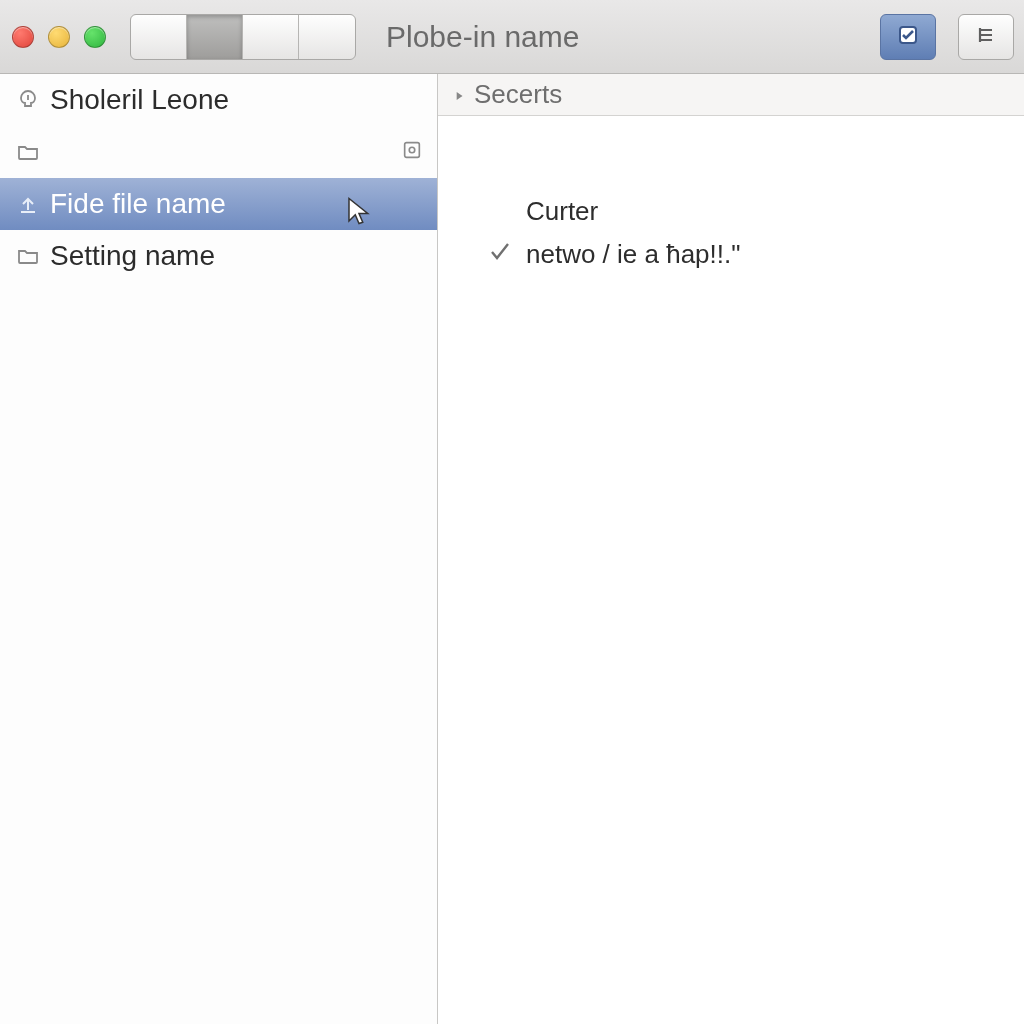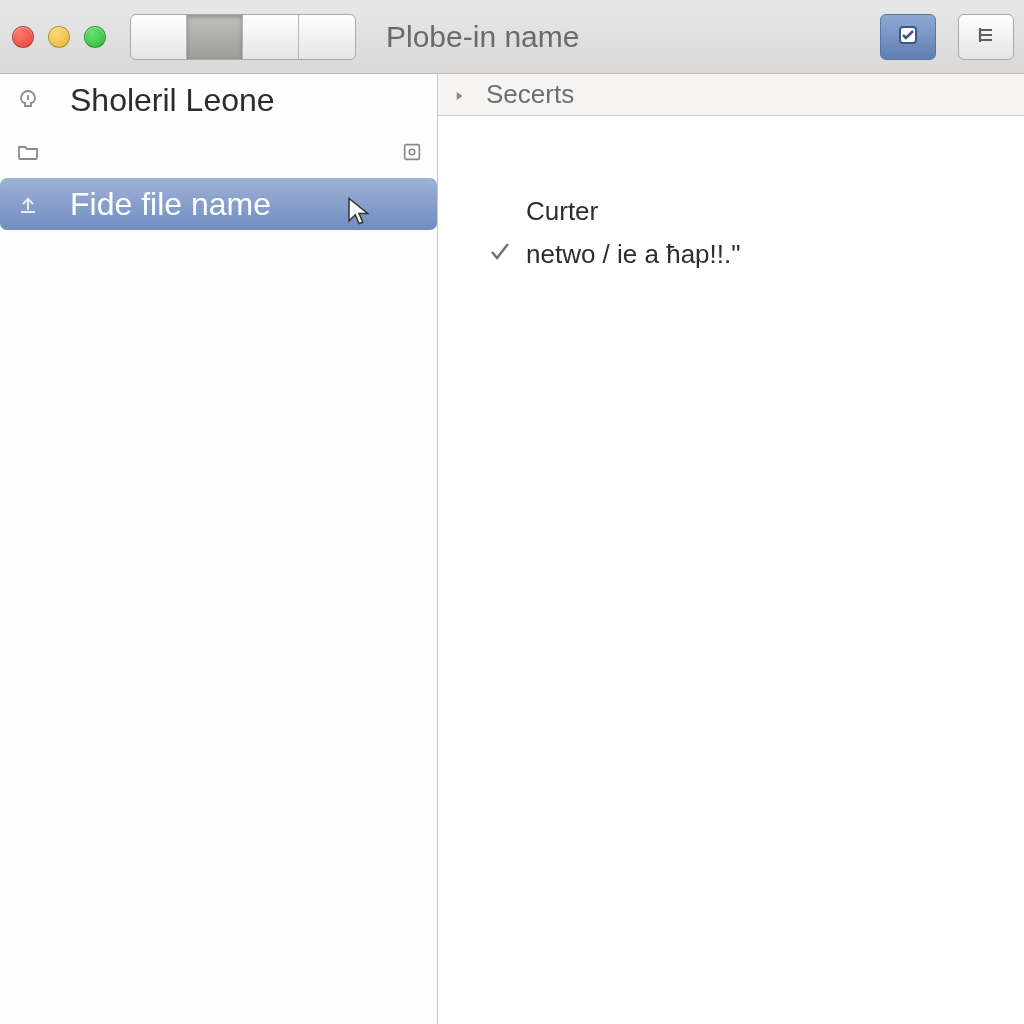--- a/index.html
+++ b/index.html
@@ -68,38 +68,37 @@
     width: 438px; background: #fdfdfd;
     border-right: 1px solid #c8c7c5;
     display: flex; flex-direction: column;
   }
   .content { flex: 1; background: #fff; display: flex; flex-direction: column; }
 
   
   .sb-item {
     display: flex; align-items: center;
     height: 52px; padding: 0 14px 0 14px;
-    font-size: 32px; color: #2c2c2c;
-    gap: 28px;
+    font-size: 28px; color: #2c2c2c;
+    gap: 8px;
   }
   .sb-item .icon { width: 28px; height: 28px; display:flex; align-items:center; justify-content:center; color:#8a8a8a; }
   .sb-item .icon svg { width: 24px; height: 24px; }
   .sb-item.selected {
     background: linear-gradient(#9fb2d6, #708cc1);
     color: #fff;
-    border-radius: 7px;
   }
   .sb-item.selected .icon { color: #e8eef8; }
   .sb-item .trail { margin-left: auto; color:#8a8a8a; }
   .sb-item .trail svg { width: 22px; height: 22px; }
 
   
   .section-header {
     height: 42px; display: flex; align-items: center;
-    padding: 0 14px; gap: 20px;
+    padding: 0 14px; gap: 8px;
     border-bottom: 1px solid #d4d3d1;
     background: #f6f5f4;
     font-size: 26px; color: #6e6e6e;
   }
   .section-header .disclosure svg { width: 14px; height: 14px; color:#878787; }
 
   .content-body { padding: 80px 50px; font-size: 26px; color: #2d2d2d; }
   .content-line { display: flex; align-items: center; gap: 14px; }
   .content-line .check { color:#707070; }
   .content-line .check svg { width: 24px; height: 24px; }
@@ -208,20 +207,28 @@
     <div class="sb-item selected">
       <span class="icon">
         <svg viewBox="0 0 24 24" fill="none" stroke="currentColor" stroke-width="2">
             <path d="M12 18V7M7 12l5-5 5 5"></path>
             <path d="M5 20h14"></path>
           </svg>
       </span>
       <span>Fide file name</span>
     </div>
 
+    <div class="sb-item">
+      <span class="icon">
+        <svg viewBox="0 0 24 24" fill="none" stroke="currentColor" stroke-width="1.8">
+            <path d="M3 7h6l2 2h10v9a1 1 0 0 1-1 1H4a1 1 0 0 1-1-1V7z"></path>
+          </svg>
+      </span>
+      <span>Setting name</span>
+    </div>
 
   </div>
 
   <div class="content">
     <div class="section-header">
       <span class="disclosure">
         <svg viewBox="0 0 24 24" fill="currentColor">
             <path d="M8 5l10 7-10 7z"></path>
           </svg>
       </span>

